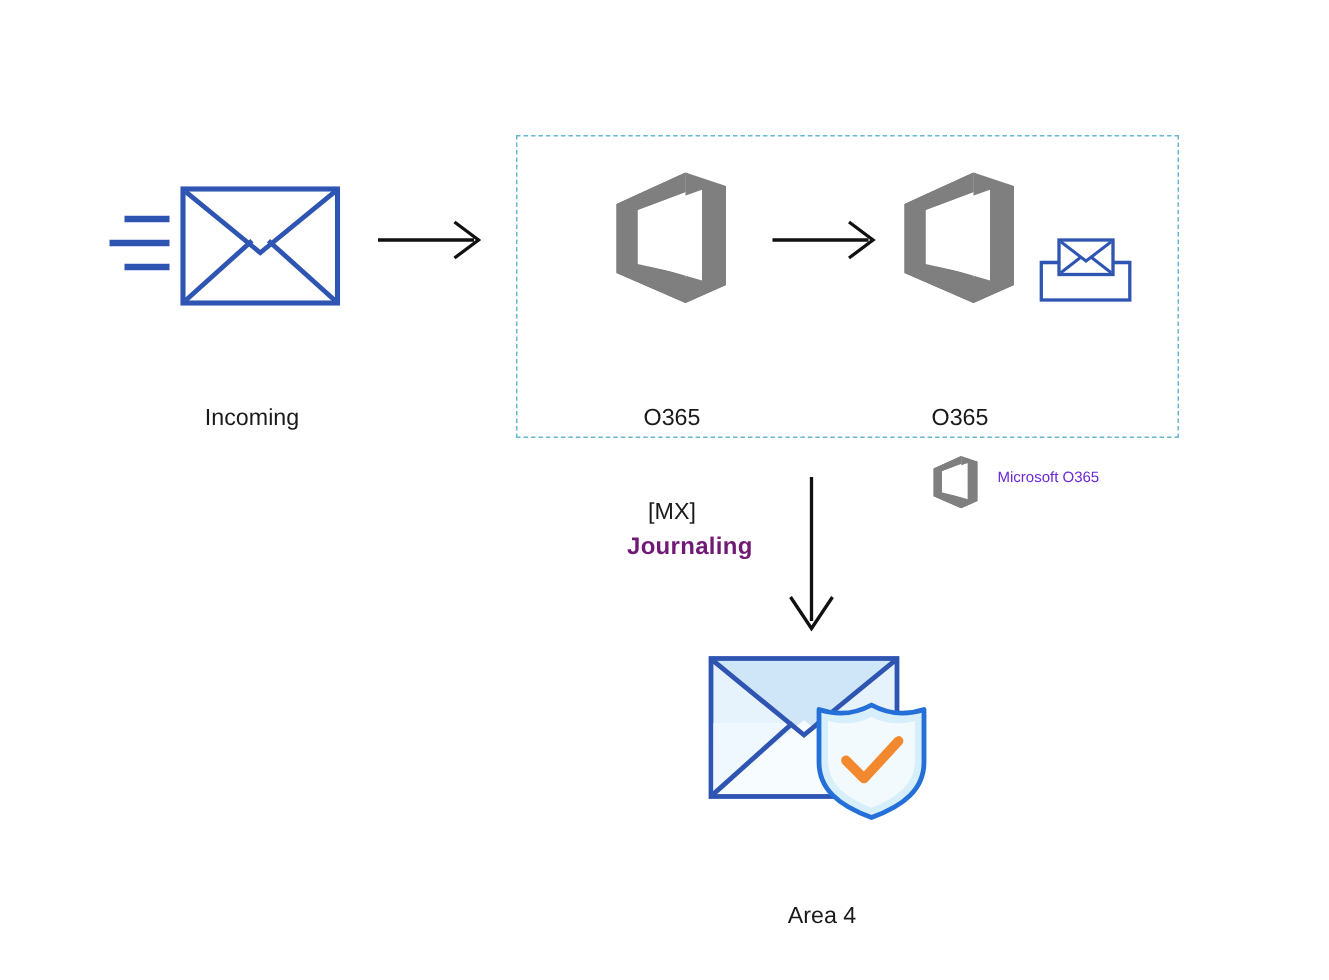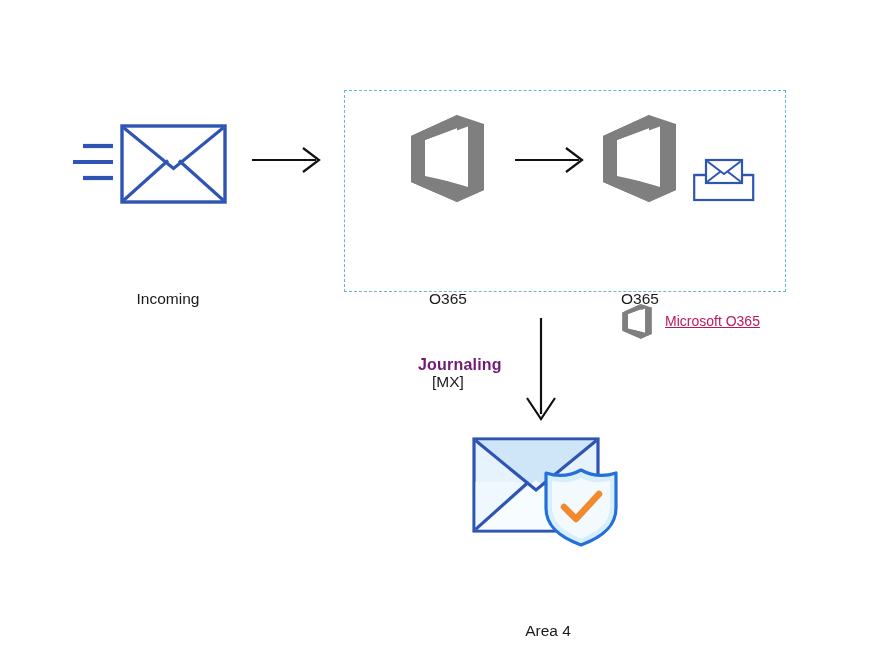--- a/index.html
+++ b/index.html
@@ -25,36 +25,35 @@
   }
   .label {
     position: absolute;
     text-align: center;
     color: #1a1a1a;
     font-size: 15.5px;
     line-height: 21px;
     font-family: "Liberation Sans", sans-serif;
     white-space: pre;
   }
-  .label-line { display: block; margin-top: 20px; }
+  .label-line { display: block; }
   .journal-label {
     position: absolute;
     color: #701a75;
     font-size: 16px;
     font-weight: bold;
     font-family: "Liberation Sans", sans-serif;
     letter-spacing: 0.2px;
   }
   .legend-label {
     position: absolute;
-    color: #be185d;
-    font-size: 14px;
+    color: #6d28d9;
+    font-size: 10px;
     font-family: "Liberation Sans", sans-serif;
     white-space: nowrap;
-    text-decoration: underline;
   }
   .dashed-group {
     position: absolute;
     border: 1.6px dashed #67b8cf;
     box-sizing: border-box;
   }
   svg { display: block; overflow: visible; }
 </style>
 </head>
 <body>

